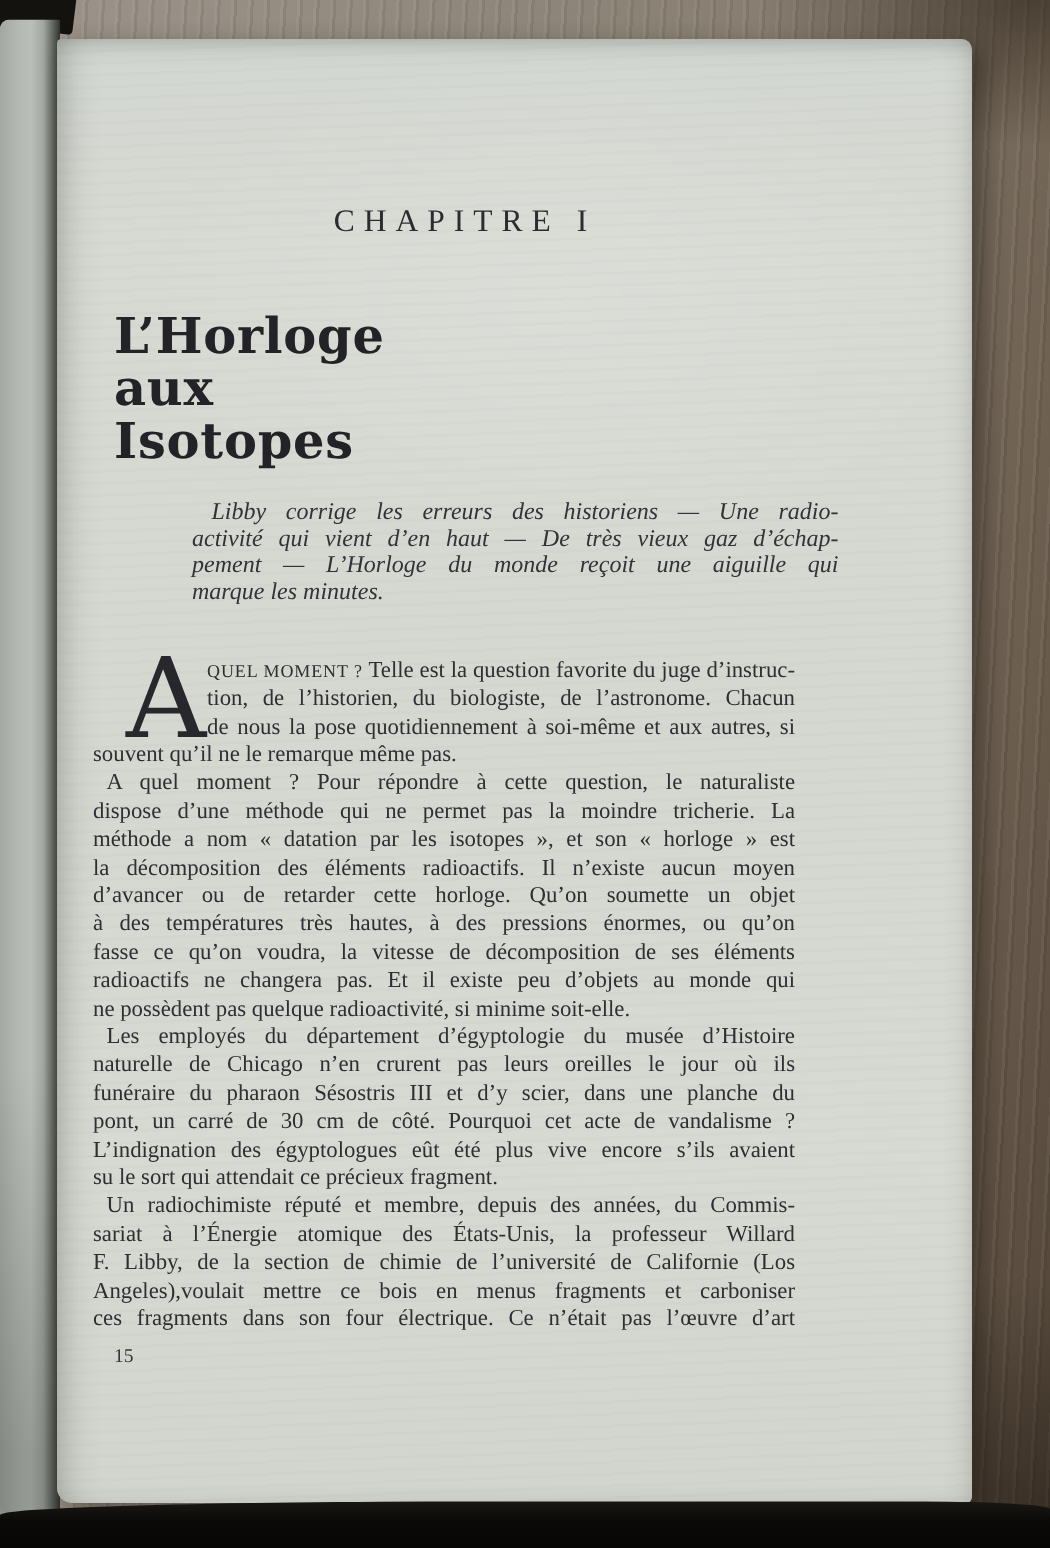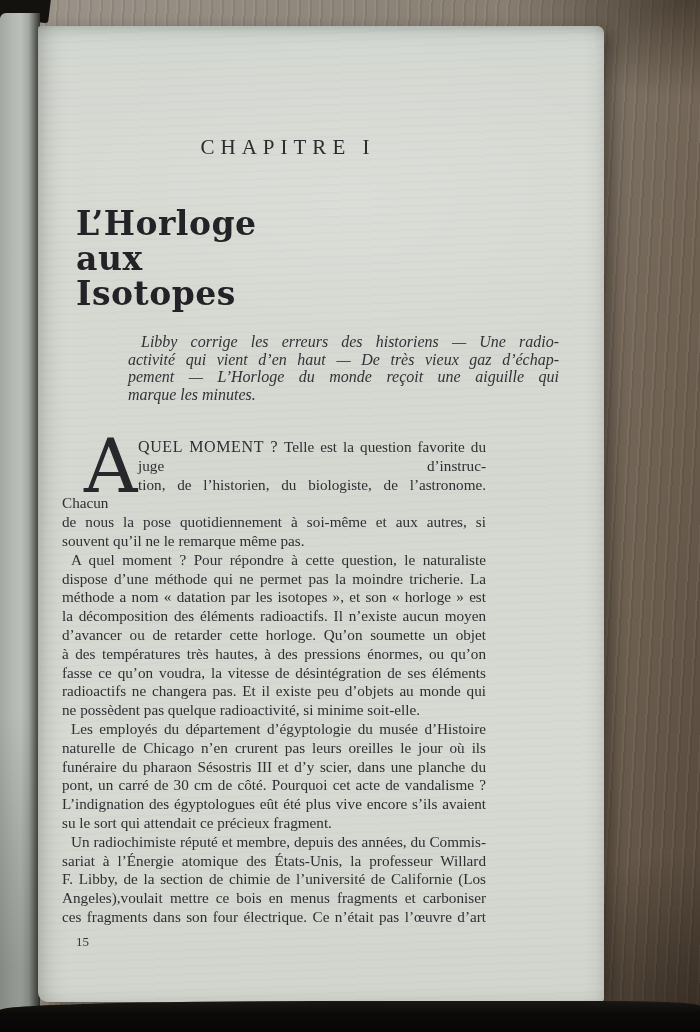--- a/index.html
+++ b/index.html
@@ -24,21 +24,21 @@
   
   .left-edge{
     position:absolute;left:0;top:13px;width:40px;height:995px;
     background:
       linear-gradient(180deg, rgba(0,0,0,0) 70%, rgba(40,42,38,.25) 96%),
       linear-gradient(90deg,#a3a9a2 0%,#b3b9b2 30%,#bac0b9 52%,#a2a8a1 72%,#6b6f68 86%,#474a44 95%,#30322e 100%);
     border-radius:6px 0 0 4px;
   }
   
   .page{
-    position:absolute;left:38px;top:26px;width:566px;height:976px;
+    position:absolute;left:38px;top:26px;width:610px;height:976px;
     background:
       repeating-linear-gradient(178deg, rgba(150,160,152,.055) 0 2px, rgba(0,0,0,0) 2px 8px),
       radial-gradient(420px 260px at 55% 18%, rgba(255,255,255,.10), rgba(255,255,255,0) 70%),
       linear-gradient(180deg,#d3d7d1 0%,#d7dad3 14%,#d5d8d1 48%,#d7dad2 76%,#d2d5cd 100%);
     border-radius:3px 7px 4px 10px;
     box-shadow:
       inset 16px 0 24px -14px rgba(70,76,70,.40),
       inset -12px 0 20px -14px rgba(70,76,70,.30),
       inset 0 14px 18px -14px rgba(90,96,90,.35),
       8px 6px 16px rgba(28,22,16,.45);
@@ -67,21 +67,21 @@
   .bodytext{ margin-top:35px;font-size:15.2px;line-height:18.8px;color:#2f2e33; }
   .ln{ text-align:justify; text-align-last:justify; }
   .ln.jl{ text-align-last:left; }
   .ln.in1{ text-indent:9px; }
 
   .dropcap{
     float:left;width:50px;height:54px;margin:1px 4px 0 22px;
     font-family:"DejaVu Serif",serif;
     font-size:74px;line-height:54px;color:#28272c;text-align:center;
   }
-  .sc{ font-size:16px;letter-spacing:.6px; }
+  .sc{ font-size:12px;letter-spacing:.6px; }
 
   .pagenum{
     margin-top:7px;text-align:left;transform:translateX(14px);
     font-size:13px;color:#34333a;
   }
   
   .black-band{
     position:absolute;left:0;top:1001px;width:700px;height:31px;
     background:linear-gradient(180deg,#1a1814 0%,#0b0a08 40%,#070606 100%);
     border-radius:45% 12% 0 0 / 9px 5px 0 0;
@@ -122,21 +122,21 @@
           <div class="ln jl">souvent qu’il ne le remarque même pas.</div>
         </div>
 
         <div>
           <div class="ln in1">A quel moment ? Pour répondre à cette question, le naturaliste</div>
           <div class="ln">dispose d’une méthode qui ne permet pas la moindre tricherie. La</div>
           <div class="ln">méthode a nom « datation par les isotopes », et son « horloge » est</div>
           <div class="ln">la décomposition des éléments radioactifs. Il n’existe aucun moyen</div>
           <div class="ln">d’avancer ou de retarder cette horloge. Qu’on soumette un objet</div>
           <div class="ln">à des températures très hautes, à des pressions énormes, ou qu’on</div>
-          <div class="ln">fasse ce qu’on voudra, la vitesse de désintégration de ses éléments</div>
+          <div class="ln">fasse ce qu’on voudra, la vitesse de décomposition de ses éléments</div>
           <div class="ln">radioactifs ne changera pas. Et il existe peu d’objets au monde qui</div>
           <div class="ln jl">ne possèdent pas quelque radioactivité, si minime soit-elle.</div>
         </div>
 
         <div>
           <div class="ln in1">Les employés du département d’égyptologie du musée d’Histoire</div>
           <div class="ln">naturelle de Chicago n’en crurent pas leurs oreilles le jour où ils</div>
           <div class="ln">funéraire du pharaon Sésostris III et d’y scier, dans une planche du</div>
           <div class="ln">pont, un carré de 30 cm de côté. Pourquoi cet acte de vandalisme ?</div>
           <div class="ln">L’indignation des égyptologues eût été plus vive encore s’ils avaient</div>

